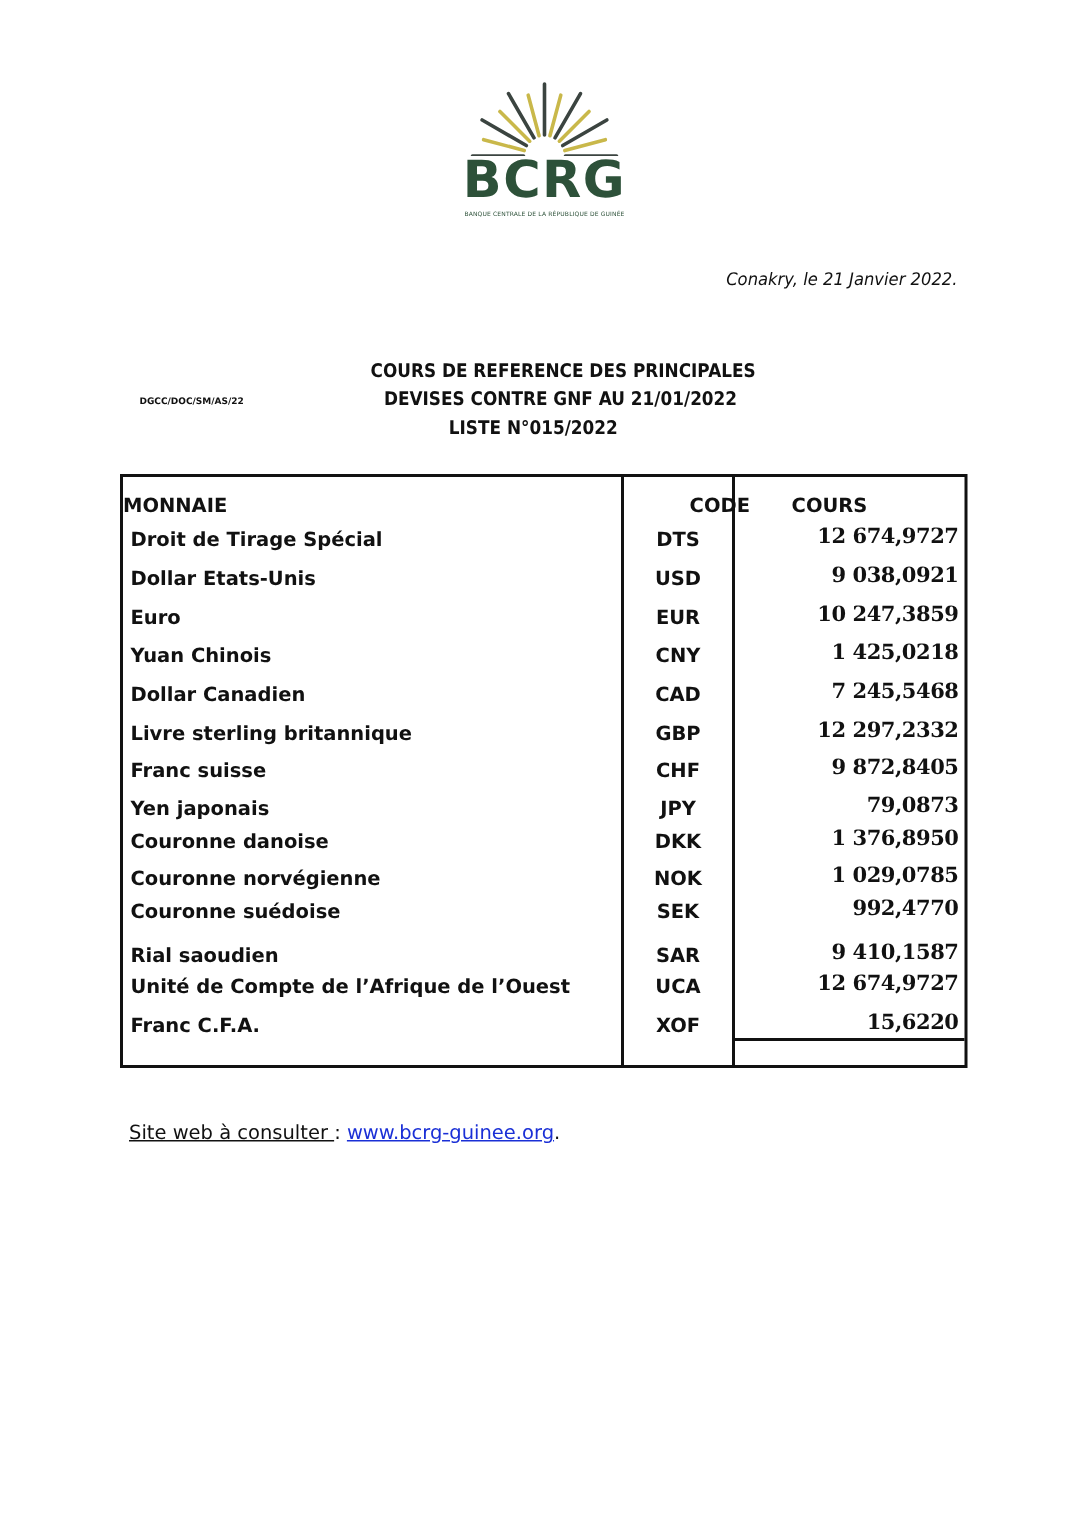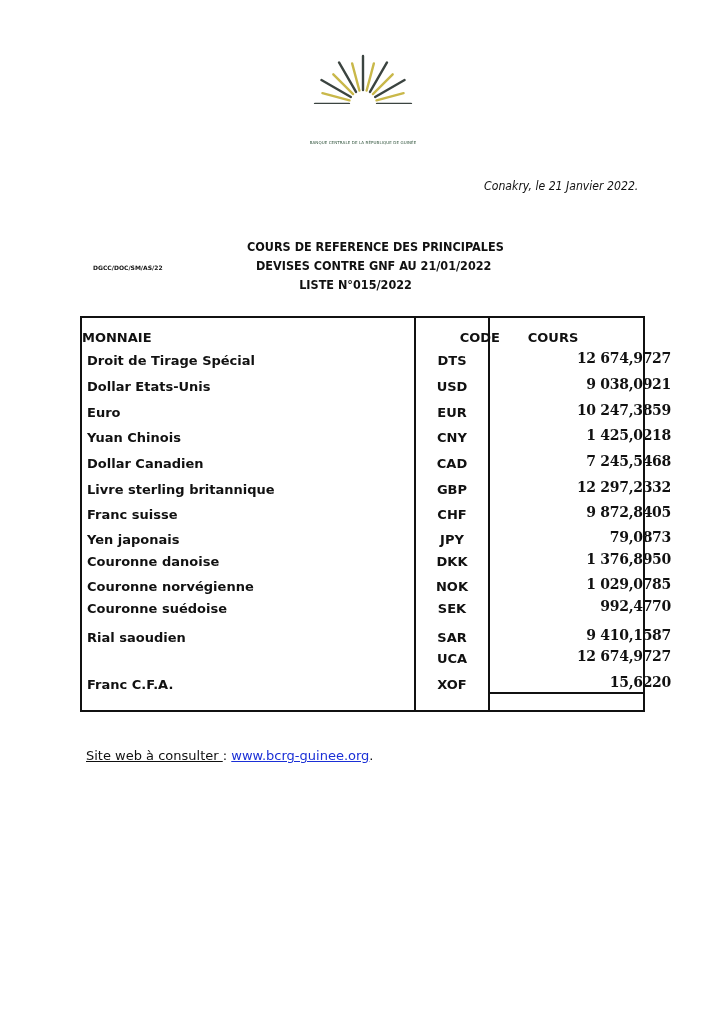--- a/index.html
+++ b/index.html
@@ -22,21 +22,21 @@
   .tbl { position: absolute; left: 80px; top: 316px; width: 565px; height: 396px; border: 2px solid #111; box-sizing: border-box; }
   .col-div1 { position: absolute; left: 332px; top: 0; bottom: 0; width: 2px; background: #111; }
   .col-div2 { position: absolute; left: 406px; top: 0; bottom: 0; width: 1.5px; background: #111; }
   .bottom-row-line { position: absolute; left: 406px; right: 0; top: 374px; height: 1.5px; background: #111; }
 
   .hdr { position: absolute; top: 12px; font-weight: bold; font-size: 13px; white-space: nowrap; }
   .hdr-monnaie { left: 0; width: 332px; text-align: left; }
   .hdr-code { left: 346px; width: 72px; text-align: right; }
   .hdr-cours { left: 408px; width: 126px; text-align: center; }
 
-  .row { position: absolute; left: 0; width: 561px; height: 24px; padding-left: 32px; }
+  .row { position: absolute; left: 0; width: 561px; height: 24px; }
   .cell-name { position: absolute; left: 5px; top: 5px; font-weight: bold; font-size: 13px; white-space: nowrap; }
   .cell-code { position: absolute; left: 334px; width: 72px; top: 5px; text-align: center; font-weight: bold; font-size: 13px; }
   .cell-rate { position: absolute; right: 4px; top: 2px; font-family: "DejaVu Serif", serif; font-weight: bold; font-size: 14px; text-align: right; white-space: nowrap; letter-spacing: -0.3px; }
 
   .footer { position: absolute; left: 86px; top: 748px; font-weight: normal; font-size: 13px; white-space: nowrap; }
   .footer .label { text-decoration: underline; color: #111; }
   .footer .link { color: #1a2fd6; text-decoration: underline; }
 </style>
 </head>
 <body>
@@ -52,20 +52,21 @@
         <line x1="63.37653336856471" y1="38.47703843195305" x2="56.12960010569413" y2="11.43111529585913" stroke="#c9b84a" stroke-width="2.4"></line>
         <line x1="67" y1="38" x2="67" y2="4" stroke="#3b4440" stroke-width="2.4"></line>
         <line x1="70.62346663143529" y1="38.47703843195305" x2="77.87039989430588" y2="11.43111529585913" stroke="#c9b84a" stroke-width="2.4"></line>
         <line x1="74" y1="39.875644347017854" x2="90.99999999999999" y2="10.430780618346944" stroke="#3b4440" stroke-width="2.4"></line>
         <line x1="76.89949493661166" y1="42.10050506338833" x2="96.698484809835" y2="22.301515190165002" stroke="#c9b84a" stroke-width="2.4"></line>
         <line x1="79.12435565298215" y1="45" x2="108.56921938165306" y2="28.000000000000004" stroke="#3b4440" stroke-width="2.4"></line>
         <line x1="80.52296156804695" y1="48.37653336856471" x2="107.56888470414086" y2="41.12960010569412" stroke="#c9b84a" stroke-width="2.4"></line>
         <line x1="81" y1="52" x2="115" y2="51.99999999999999" stroke="#3b4440" stroke-width="2.4"></line>
       </g>
   </svg>
+  <div class="logo-text">BCRG</div>
   <div class="logo-sub">BANQUE CENTRALE DE LA RÉPUBLIQUE DE GUINÉE</div>
 </div>
 
 <div class="date">Conakry, le 21 Janvier 2022.</div>
 
 <div class="ref">DGCC/DOC/SM/AS/22</div>
 
 <div class="title">
   <div class="l1">COURS DE REFERENCE DES PRINCIPALES</div>
   <div class="l2">DEVISES CONTRE GNF AU 21/01/2022</div>
@@ -136,20 +137,21 @@
         <div class="cell-name">Couronne suédoise</div>
         <div class="cell-code">SEK</div>
         <div class="cell-rate">992,4770</div>
       </div>
       <div class="row" style="top: 307px;">
         <div class="cell-name">Rial saoudien</div>
         <div class="cell-code">SAR</div>
         <div class="cell-rate">9 410,1587</div>
       </div>
       <div class="row" style="top: 328px;">
+        <div class="cell-name">Unité de Compte de l’Afrique de l’Ouest</div>
         <div class="cell-code">UCA</div>
         <div class="cell-rate">12 674,9727</div>
       </div>
       <div class="row" style="top: 354px;">
         <div class="cell-name">Franc C.F.A.</div>
         <div class="cell-code">XOF</div>
         <div class="cell-rate">15,6220</div>
       </div>
     </div>
 </div>

